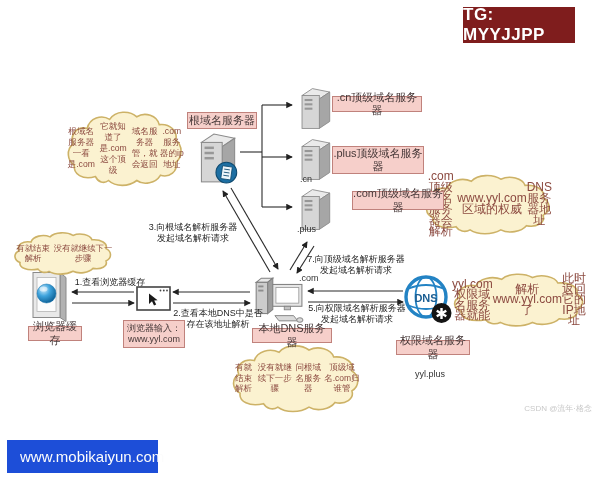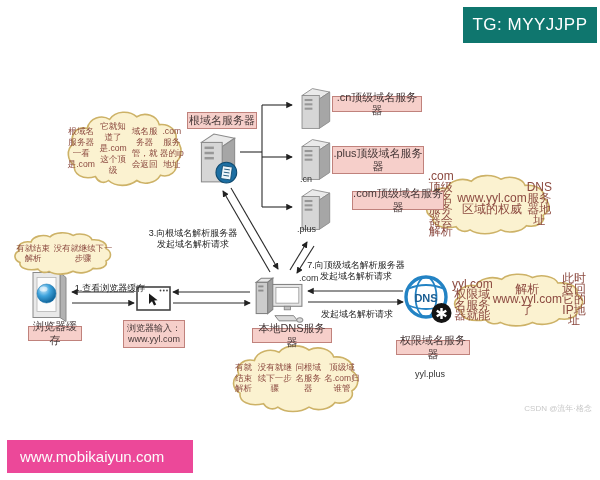--- a/index.html
+++ b/index.html
@@ -1,35 +1,35 @@
 <!DOCTYPE html>
 <html><head>
 <meta charset="utf-8">
 <style>
   html,body{margin:0;padding:0;background:#fff;}
   .canvas{position:relative;width:600px;height:480px;background:#fff;overflow:hidden;
           font-family:"Liberation Sans","DejaVu Sans",sans-serif;}
   
-  .tg-badge{position:absolute;left:463px;top:7px;width:134px;height:36px;background:#0f766e;
-            color:#fff;font-size:17px;display:flex;align-items:center;justify-content:center;letter-spacing:.5px;}
-  .site-badge{position:absolute;left:7px;top:440px;width:186px;height:33px;background:#ec4899;
+  .tg-badge{position:absolute;left:463px;top:7px;width:112px;height:36px;background:#7f1d1d;
+            color:#fff;font-size:17px;display:flex;align-items:center;justify-content:center;letter-spacing:.5px;font-weight:bold;}
+  .site-badge{position:absolute;left:7px;top:440px;width:151px;height:33px;background:#1d4ed8;
             color:#fcfcfc;font-size:15px;display:flex;align-items:center;padding-left:13px;box-sizing:border-box;}
   .watermark{position:absolute;right:8px;top:403px;color:#c9c9c9;font-size:8px;}
   
   .plabel{position:absolute;background:#f6cfca;border:1px solid #c0827c;color:#463838;
           font-size:11px;display:flex;flex-direction:column;align-items:center;justify-content:center;
           text-align:center;line-height:1.2;box-sizing:border-box;}
   
   .cloud{position:absolute;}
   .cloud>svg{position:absolute;left:0;top:0;width:100%;height:100%;}
   .cloudp{fill:#fbf2d0;stroke:#cdb267;stroke-width:1.6;vector-effect:non-scaling-stroke;}
   .ctext{position:relative;width:100%;height:100%;display:flex;flex-direction:row;align-items:center;
          justify-content:center;color:#8c4a40;font-size:8.5px;line-height:11px;text-align:center;z-index:2;}
   
-  .step{position:absolute;color:#262626;font-size:9px;line-height:11px;text-align:center;margin-top:6px;}
+  .step{position:absolute;color:#262626;font-size:9px;line-height:11px;text-align:center;}
   
   .caption{position:absolute;color:#333;font-size:9px;text-align:center;margin-top:45px;}
   .icon{position:absolute;}
   .arrow-layer{position:absolute;left:0;top:0;z-index:1;}
   .z2{z-index:2;} .z3{z-index:3;}
 </style>
 </head>
 <body>
 
 <div class="canvas">
@@ -162,29 +162,34 @@
     </div>
 
   <div class="caption z2" style="left:300px;top:129px;width:30px;text-align:left;">.cn</div>
   <div class="caption z2" style="left:297px;top:179px;width:34px;text-align:left;">.plus</div>
   <div class="caption z2" style="left:299px;top:228px;width:34px;text-align:left;">.com</div>
   <div class="caption z2" style="left:408px;top:324px;width:44px;">yyl.plus</div>
 
   <div class="step z2" style="left:70px;top:277px;width:80px;">
     <div>1.查看浏览器缓存</div>
   </div>
+  <div class="step z2" style="left:168px;top:308px;width:100px;">
+    <div>2.查看本地DNS中是否</div>
+    <div>存在该地址解析</div>
+  </div>
   <div class="step z2" style="left:141px;top:222px;width:104px;">
     <div>3.向根域名解析服务器</div>
     <div>发起域名解析请求</div>
   </div>
   <div class="step z2" style="left:303px;top:254px;width:106px;">
     <div>7.向顶级域名解析服务器</div>
     <div>发起域名解析请求</div>
   </div>
   <div class="step z2" style="left:303px;top:303px;width:108px;">
+    <div>5.向权限域名解析服务器</div>
     <div>发起域名解析请求</div>
   </div>
 
   <div class="cloud z2" style="left:66px;top:109px;width:118px;height:78px;">
     <svg viewBox="0 0 200 120" preserveAspectRatio="none">
       <path class="cloudp" d="M50,104 C28,110 12,100 14,86 C2,80 0,62 12,54 C6,38 20,26 36,30 C40,14 60,8 74,16 C84,2 108,2 120,12 C134,4 154,10 158,24 C176,22 190,34 186,48 C198,56 198,74 186,82 C190,96 176,106 160,102 C152,114 132,118 120,110 C106,120 84,120 72,110 C64,116 54,112 50,104 Z"></path>
     </svg>
     <div class="ctext" style="font-size:8.6px;">
       <div>根域名服务器一看是.com</div>
       <div>它就知道了是.com这个顶级</div>

